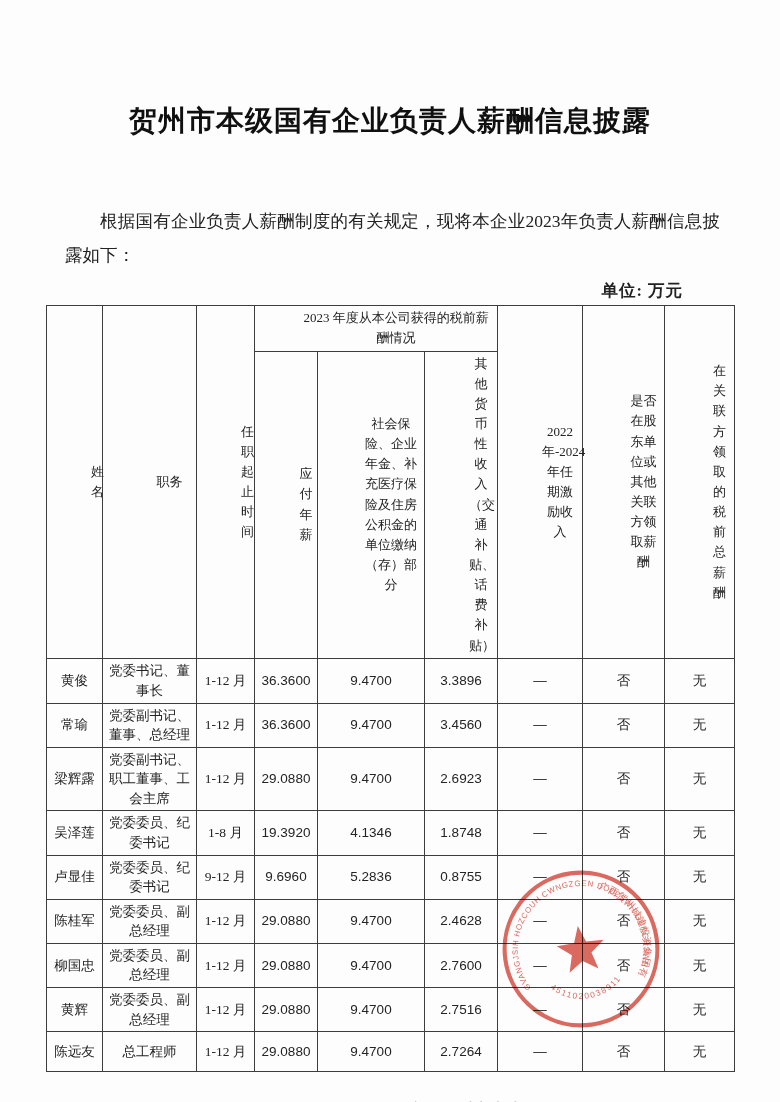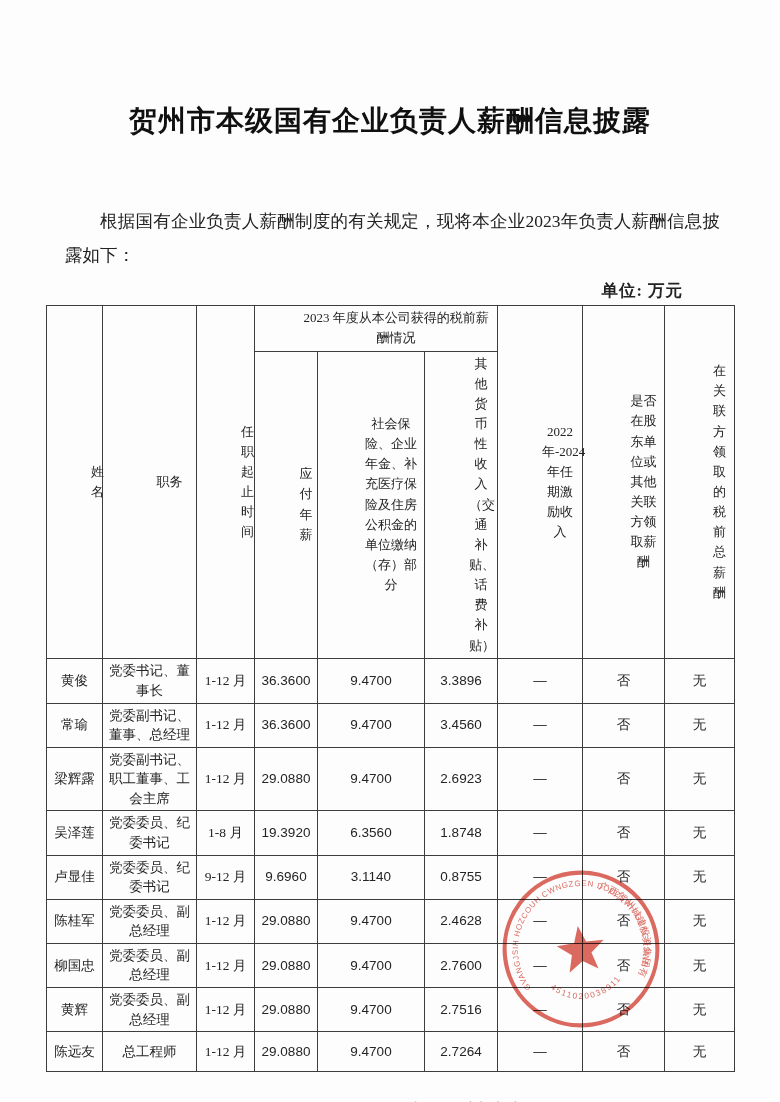--- a/index.html
+++ b/index.html
@@ -180,32 +180,32 @@
           <td class="num">2.6923</td>
           <td class="dash">—</td>
           <td>否</td>
           <td>无</td>
         </tr>
         <tr>
           <td>吴泽莲</td>
           <td class="pos">党委委员、纪委书记</td>
           <td>1-8 月</td>
           <td class="num">19.3920</td>
-          <td class="num">6.3560</td>
+          <td class="num">4.1346</td>
           <td class="num">1.8748</td>
           <td class="dash">—</td>
           <td>否</td>
           <td>无</td>
         </tr>
         <tr>
           <td>卢显佳</td>
           <td class="pos">党委委员、纪委书记</td>
           <td>9-12 月</td>
           <td class="num">9.6960</td>
-          <td class="num">3.1140</td>
+          <td class="num">5.2836</td>
           <td class="num">0.8755</td>
           <td class="dash">—</td>
           <td>否</td>
           <td>无</td>
         </tr>
         <tr>
           <td>陈桂军</td>
           <td class="pos">党委委员、副总经理</td>
           <td>1-12 月</td>
           <td class="num">29.0880</td>

